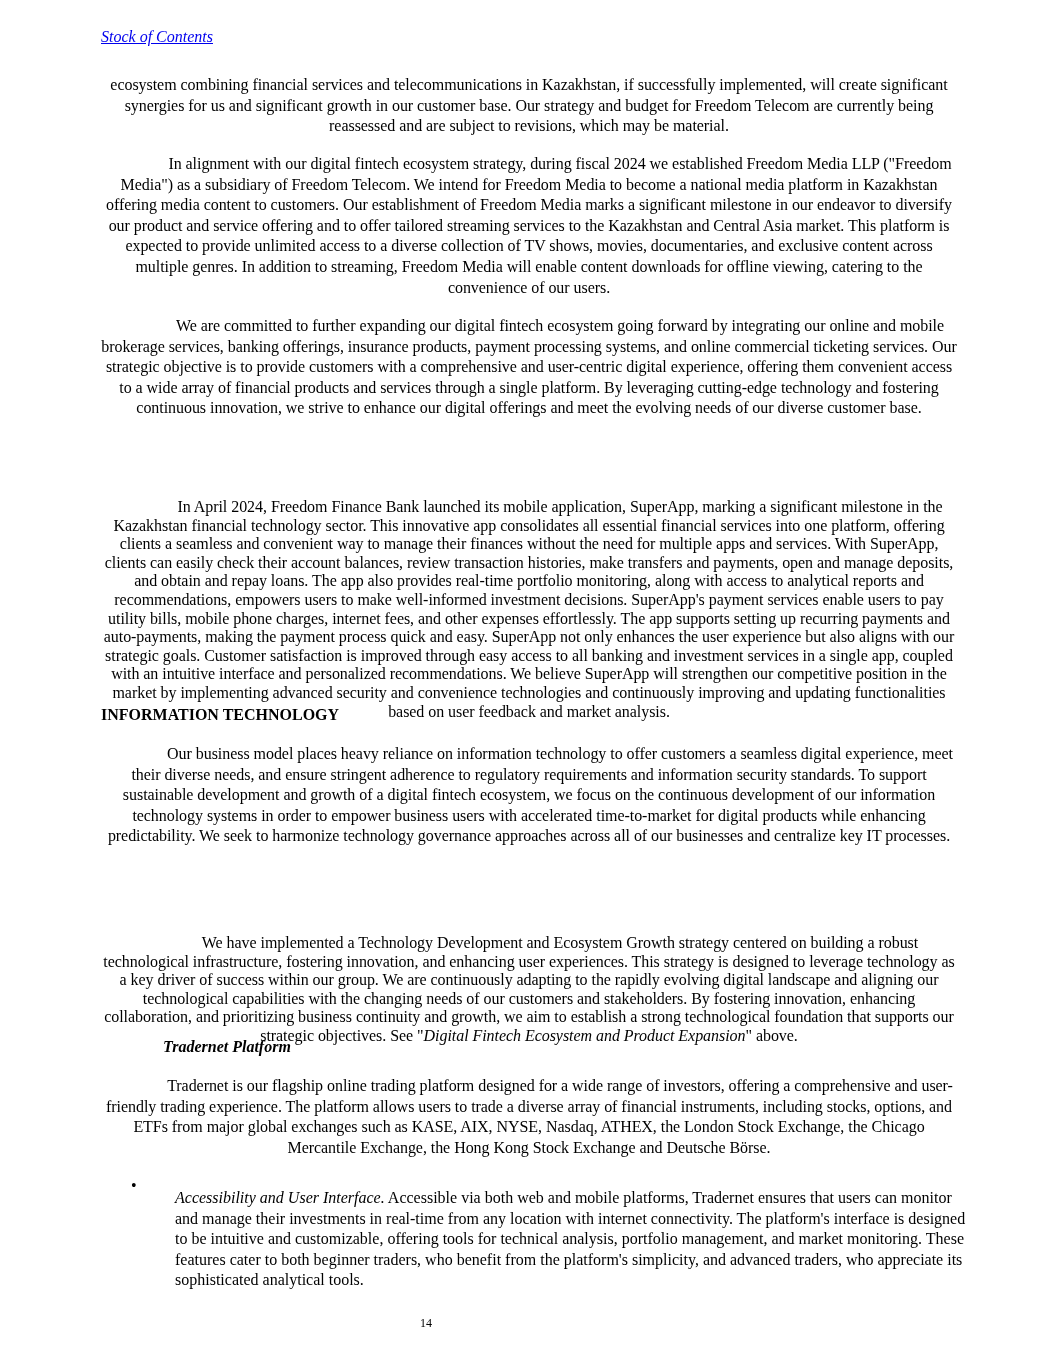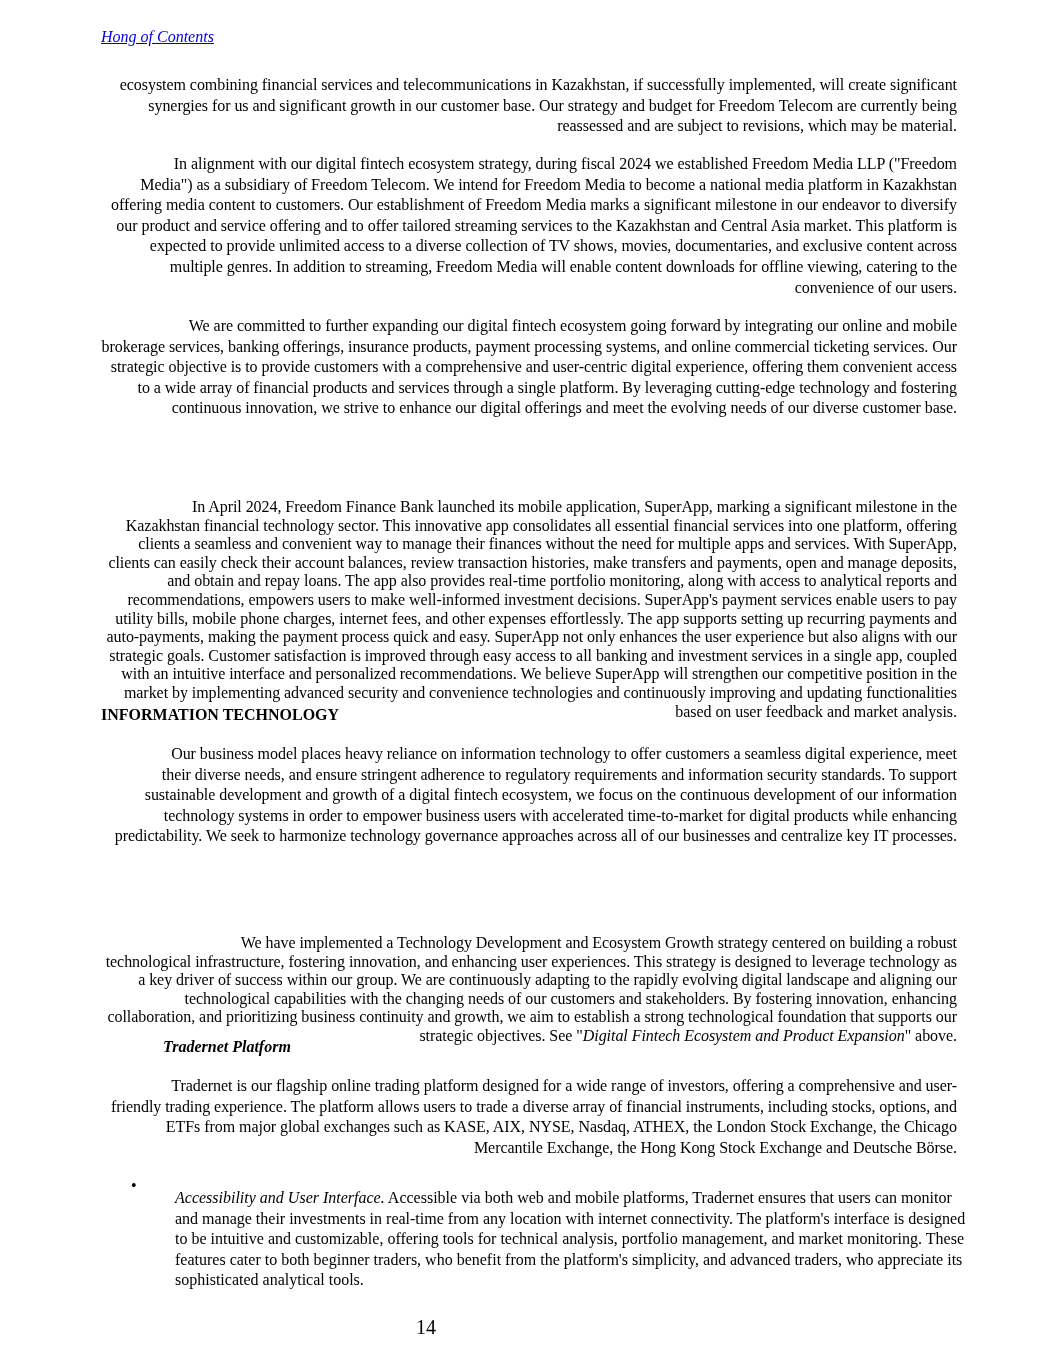--- a/index.html
+++ b/index.html
@@ -21,21 +21,21 @@
       color: #0000ee;
       text-decoration: underline;
       cursor: pointer;
     }
     .para {
       position: absolute;
       left: 101px;
       width: 856px;
       line-height: 20.6px;
       margin: 0;
-      text-align: right;
+      text-align: center;
       letter-spacing: -0.05px;
     }
     .para.indent { text-indent: 62px; }
     .para.tight { line-height: 18.6px; margin-top: 48px; }
     .heading {
       position: absolute;
       left: 101px;
       font-weight: bold;
       font-size: 16px;
       margin: 0;
@@ -66,27 +66,27 @@
       line-height: 20.6px;
       margin: 12px;
     }
     .em { font-style: italic; }
     .page-number {
       position: absolute;
       left: 0;
       width: 852px;
       top: 1316px;
       text-align: center;
-      font-size: 20px;
+      font-size: 12px;
     }
   </style>
 </head>
 <body>
 
-<a class="toc-link">Hong of Contents</a>
+<a class="toc-link">Stock of Contents</a>
 
 <p class="para" style="top:75px;">ecosystem combining financial services and telecommunications in Kazakhstan, if successfully implemented, will create significant synergies for us and significant growth in our customer base. Our strategy and budget for Freedom Telecom are currently being reassessed and are subject to revisions, which may be material.</p>
 
 <p class="para indent" style="top:154px;">In alignment with our digital fintech ecosystem strategy, during fiscal 2024 we established Freedom Media LLP ("Freedom Media") as a subsidiary of Freedom Telecom. We intend for Freedom Media to become a national media platform in Kazakhstan offering media content to customers. Our establishment of Freedom Media marks a significant milestone in our endeavor to diversify our product and service offering and to offer tailored streaming services to the Kazakhstan and Central Asia market. This platform is expected to provide unlimited access to a diverse collection of TV shows, movies, documentaries, and exclusive content across multiple genres. In addition to streaming, Freedom Media will enable content downloads for offline viewing, catering to the convenience of our users.</p>
 
 <p class="para indent" style="top:316px;">We are committed to further expanding our digital fintech ecosystem going forward by integrating our online and mobile brokerage services, banking offerings, insurance products, payment processing systems, and online commercial ticketing services. Our strategic objective is to provide customers with a comprehensive and user-centric digital experience, offering them convenient access to a wide array of financial products and services through a single platform. By leveraging cutting-edge technology and fostering continuous innovation, we strive to enhance our digital offerings and meet the evolving needs of our diverse customer base.</p>
 
 <p class="para indent tight" style="top:450px;">In April 2024, Freedom Finance Bank launched its mobile application, SuperApp, marking a significant milestone in the Kazakhstan financial technology sector. This innovative app consolidates all essential financial services into one platform, offering clients a seamless and convenient way to manage their finances without the need for multiple apps and services. With SuperApp, clients can easily check their account balances, review transaction histories, make transfers and payments, open and manage deposits, and obtain and repay loans. The app also provides real-time portfolio monitoring, along with access to analytical reports and recommendations, empowers users to make well-informed investment decisions. SuperApp's payment services enable users to pay utility bills, mobile phone charges, internet fees, and other expenses effortlessly. The app supports setting up recurring payments and auto-payments, making the payment process quick and easy. SuperApp not only enhances the user experience but also aligns with our strategic goals. Customer satisfaction is improved through easy access to all banking and investment services in a single app, coupled with an intuitive interface and personalized recommendations. We believe SuperApp will strengthen our competitive position in the market by implementing advanced security and convenience technologies and continuously improving and updating functionalities based on user feedback and market analysis.</p>
 
 <h2 class="heading" style="top:706px;">INFORMATION TECHNOLOGY</h2>

